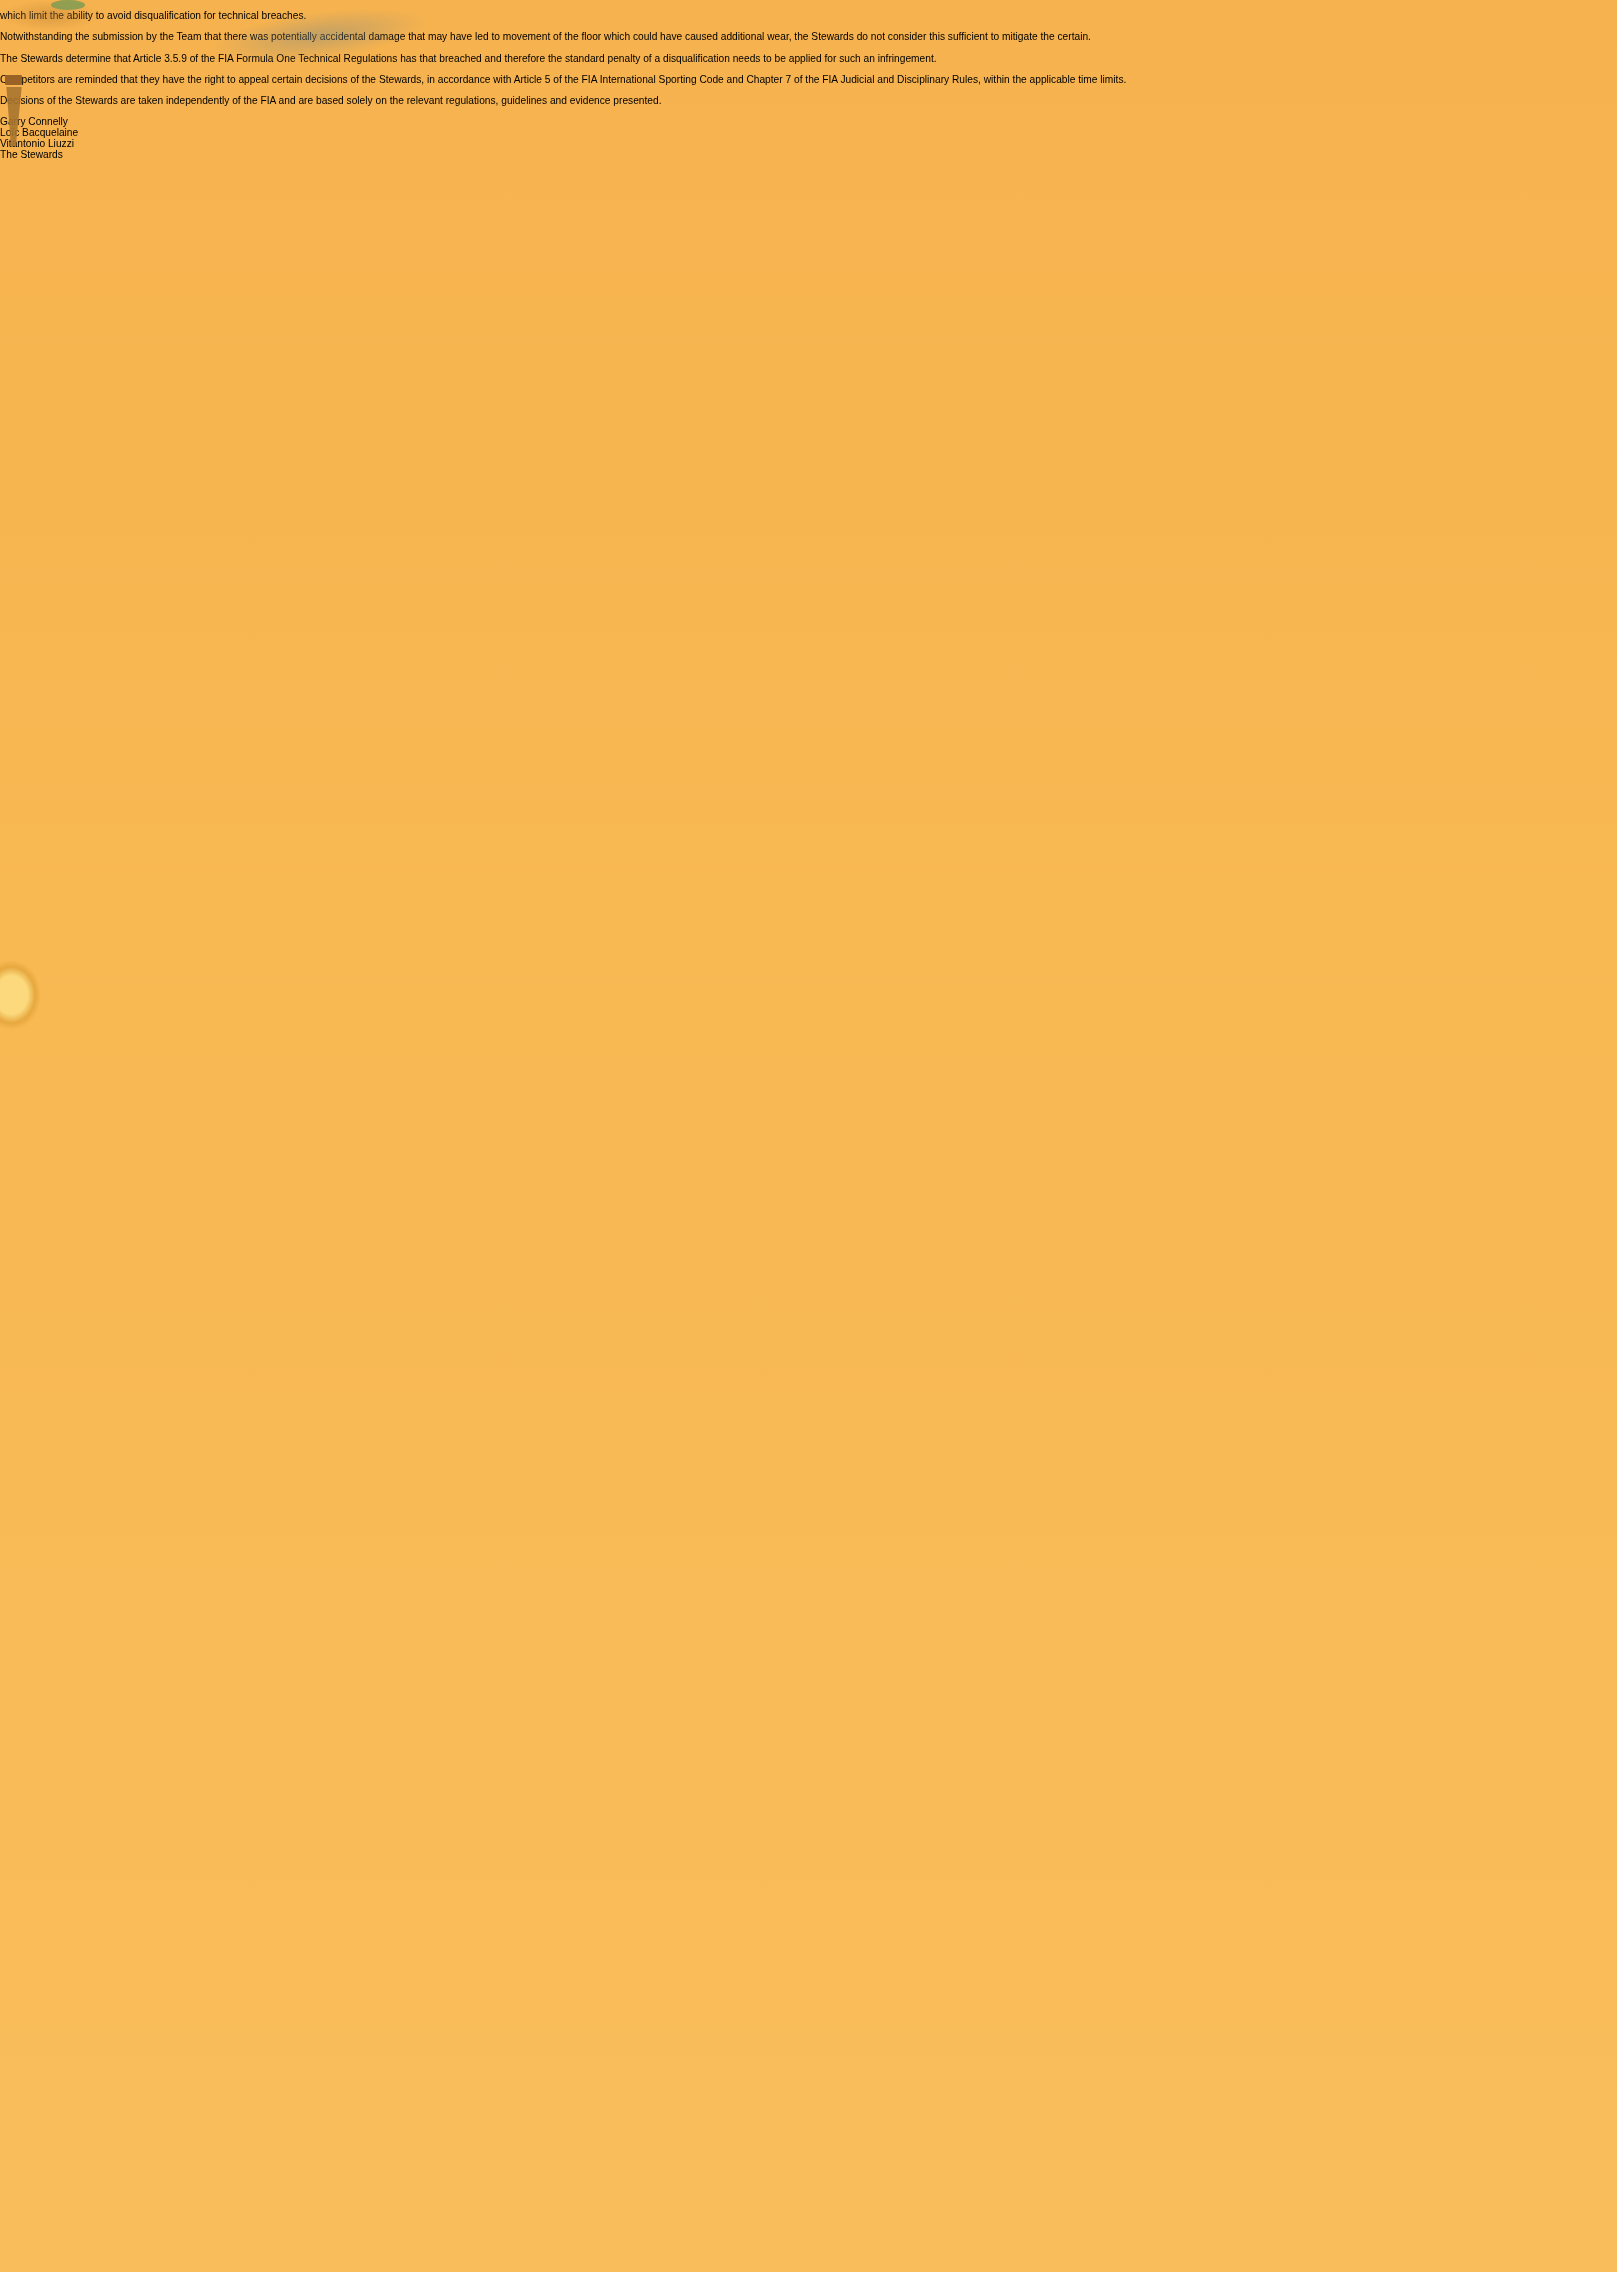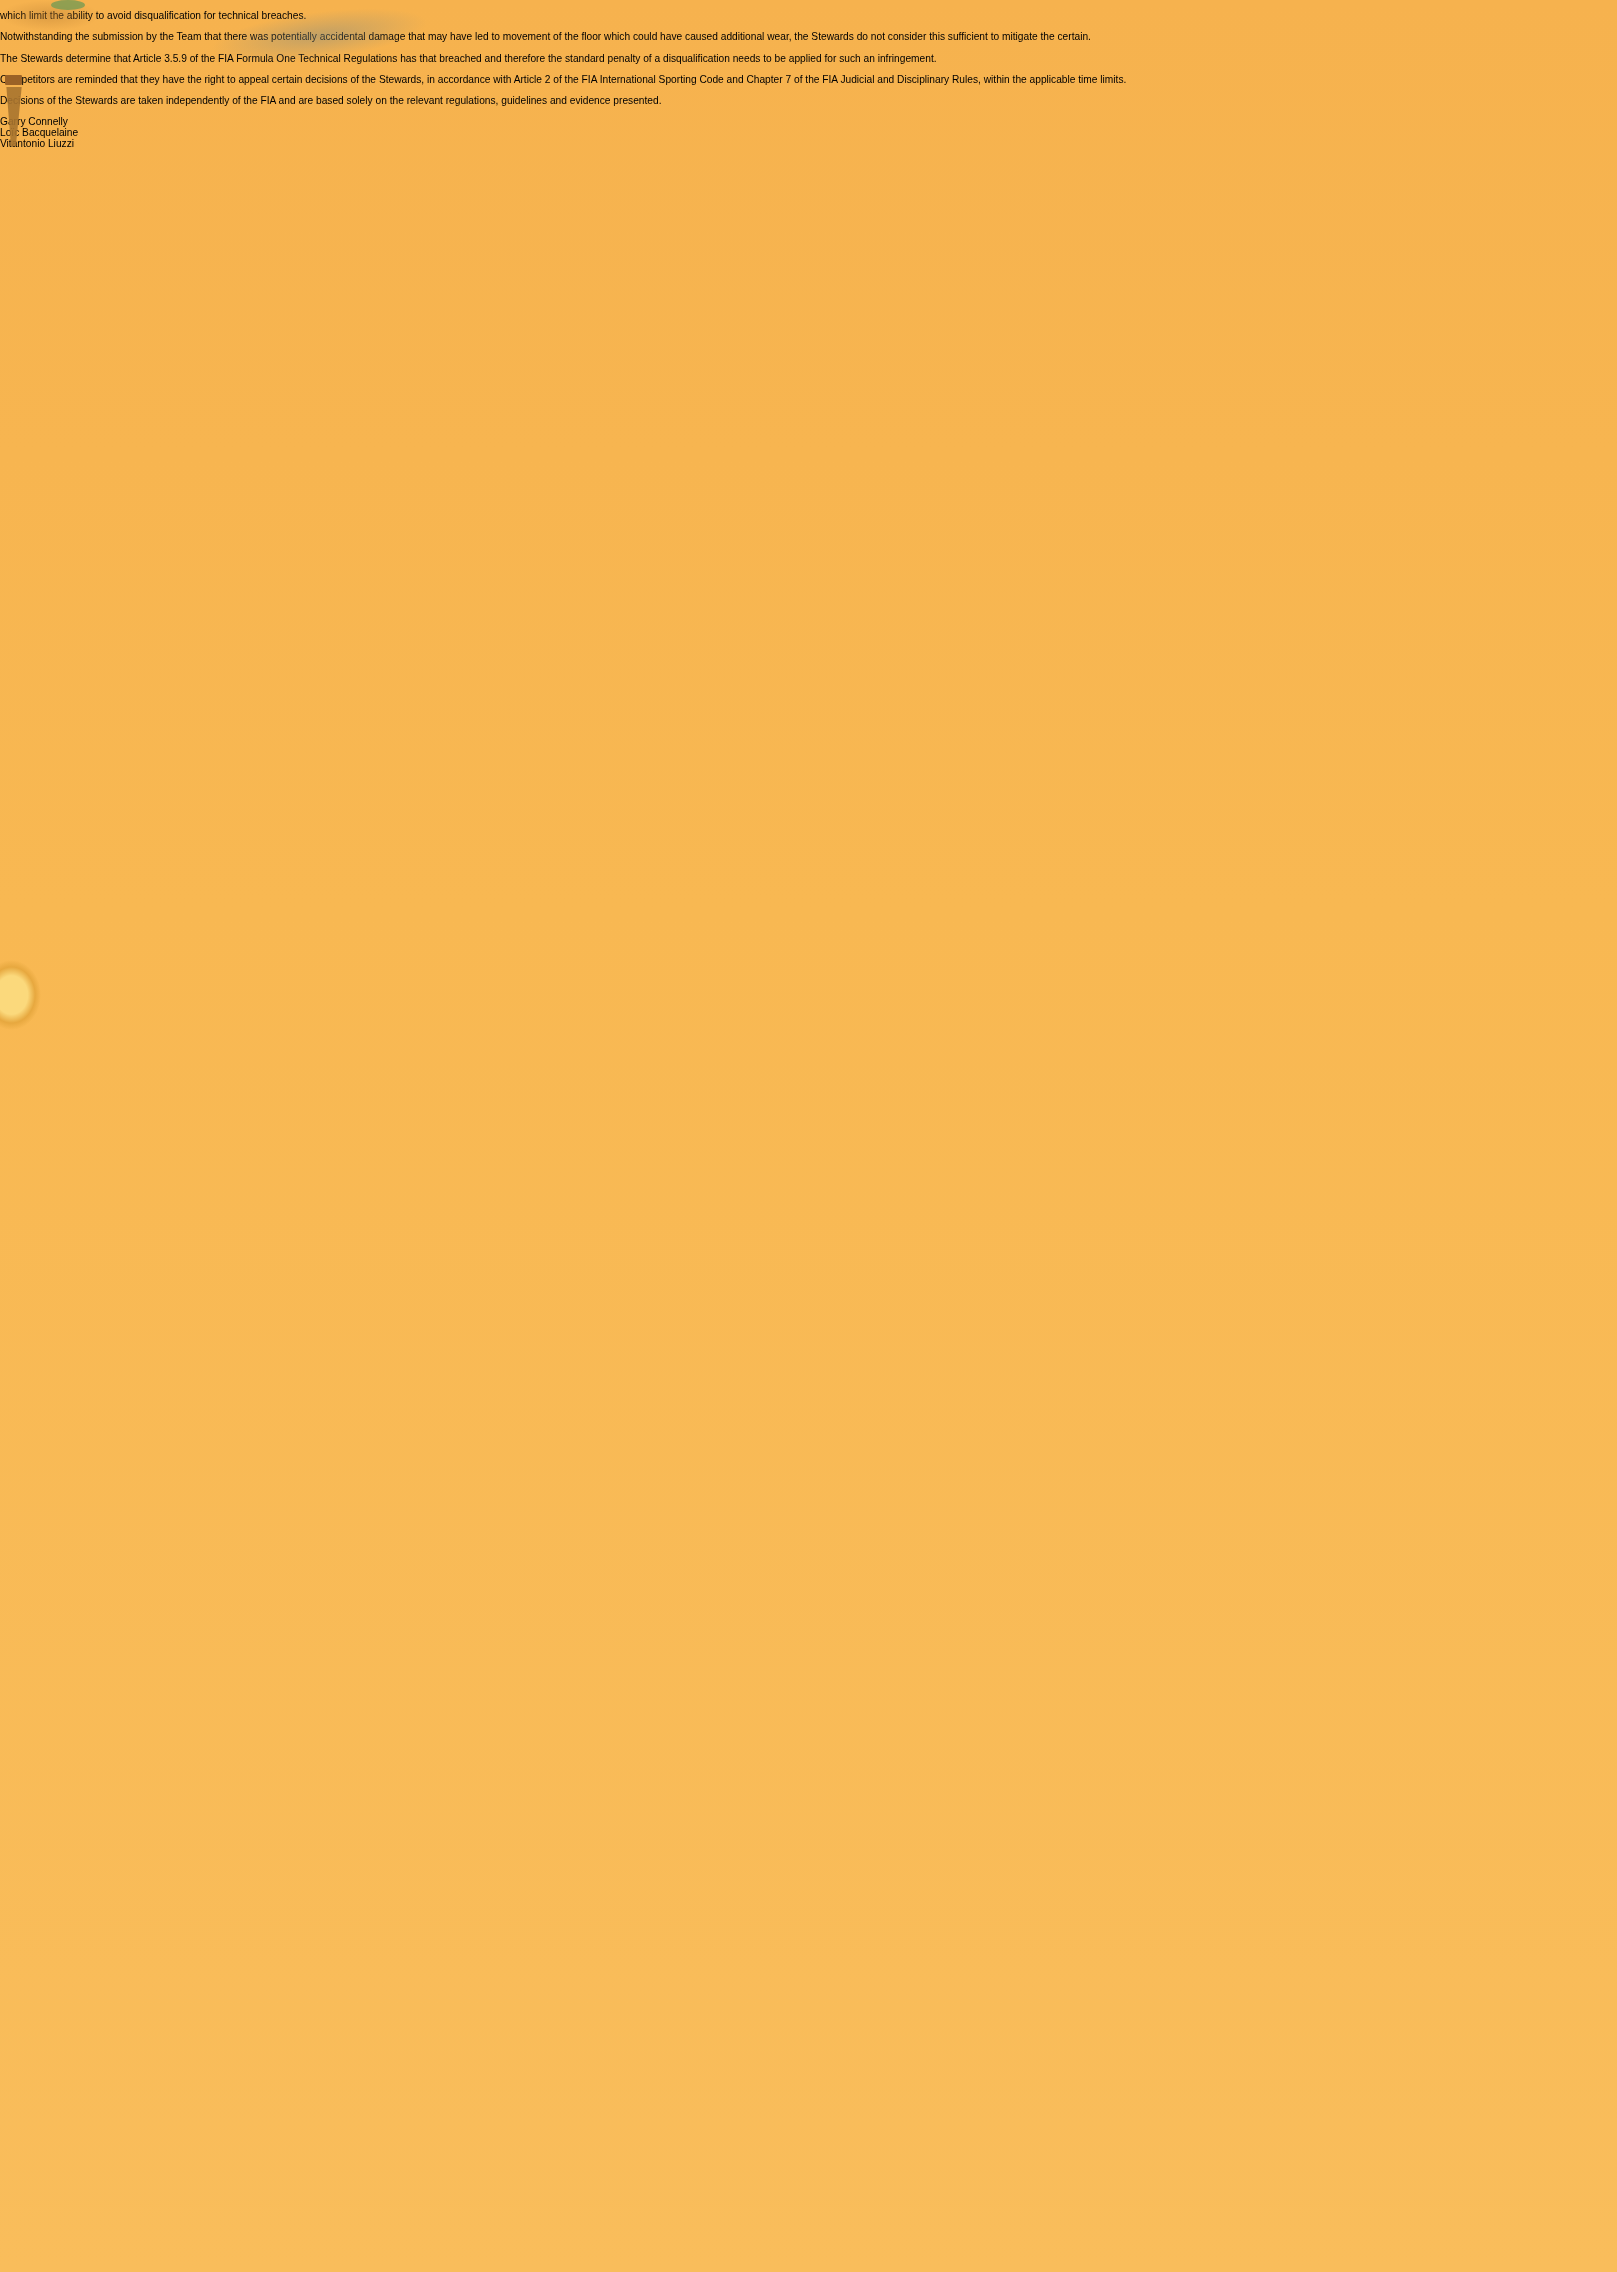--- a/index.html
+++ b/index.html
@@ -109,32 +109,33 @@
     </p>
 
     <p class="para p3">
       <span class="line">The Stewards determine that Article 3.5.9 of the FIA Formula One Technical</span>
       <span class="line">Regulations has that breached and therefore the standard penalty of a</span>
       <span class="line">disqualification needs to be applied for such an infringement.</span>
     </p>
 
     <p class="para p4">
       <span class="line">Competitors are reminded that they have the right to appeal certain decisions of the</span>
-      <span class="line">Stewards, in accordance with Article 2 of the FIA International Sporting Code and</span>
+      <span class="line">Stewards, in accordance with Article 5 of the FIA International Sporting Code and</span>
       <span class="line">Chapter 7 of the FIA Judicial and Disciplinary Rules, within the applicable time limits.</span>
     </p>
 
     <p class="para p5">
       <span class="line">Decisions of the Stewards are taken independently of the FIA and are based solely</span>
       <span class="line">on the relevant regulations, guidelines and evidence presented.</span>
     </p>
 
   </main>
 
   <section class="signatures">
     <div class="sig">Garry Connelly</div>
     <div class="sig">Loïc Bacquelaine</div>
     <div class="sig">Vitantonio Liuzzi</div>
+    <div class="sig">The Stewards</div>
     <div class="sig"></div>
   </section>
 
 </div>
 
 
 </body></html>

